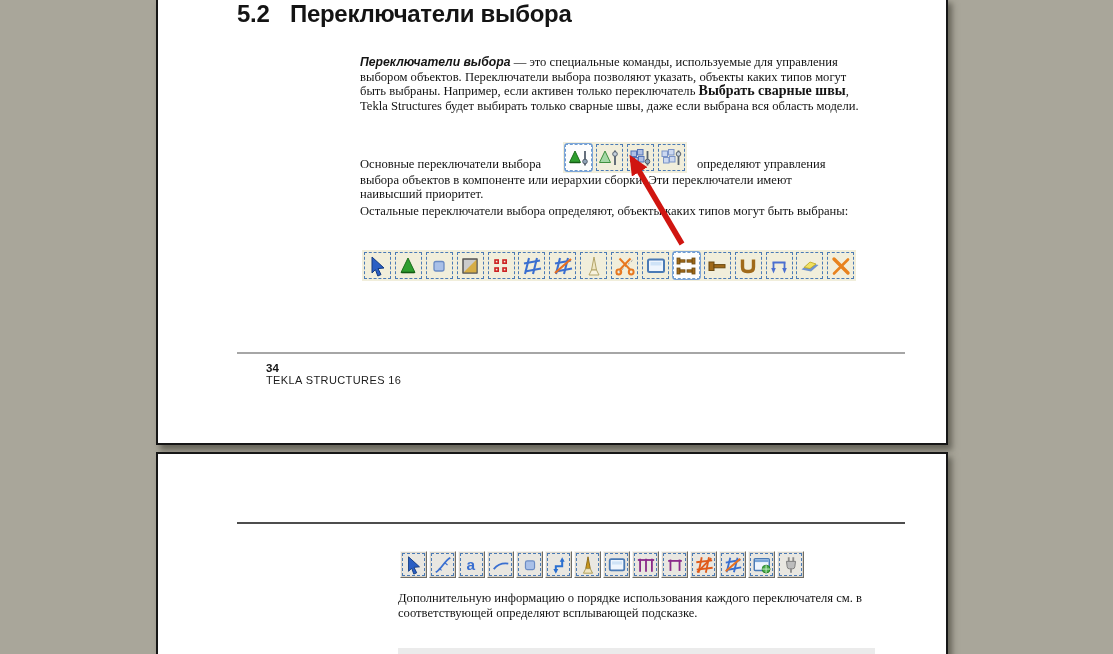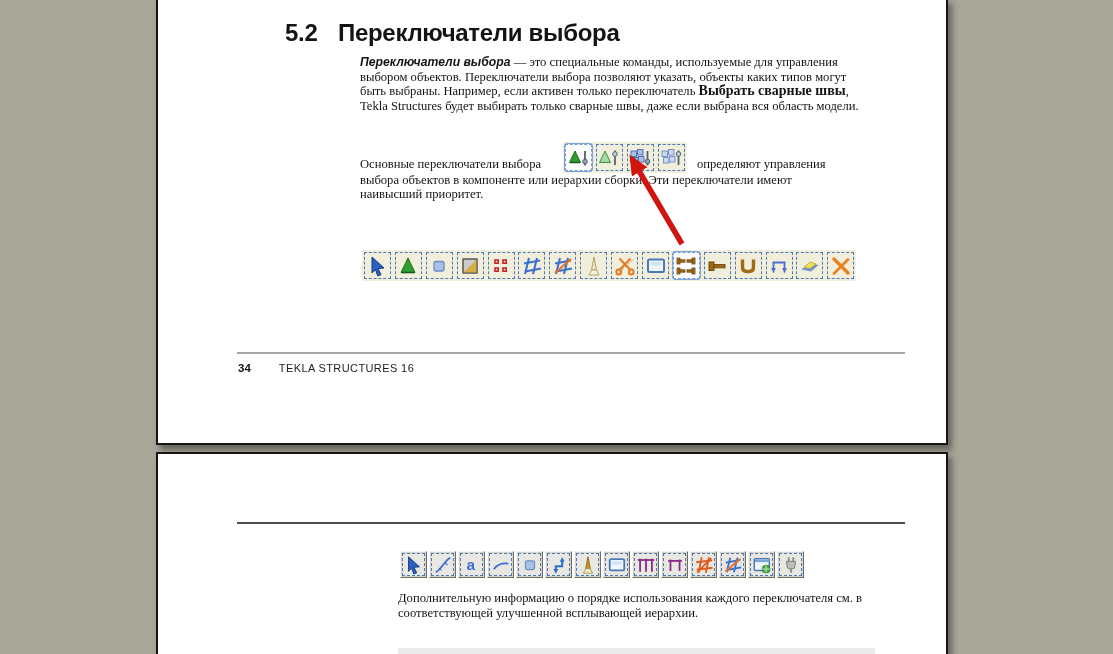--- a/index.html
+++ b/index.html
@@ -47,33 +47,33 @@
   .tb-btn.bevel{
     width:27px;height:27px;background:#d7d3ca;
     border:1px solid;border-color:#f6f4f0 #6f6c64 #6f6c64 #f6f4f0;
   }
   .tb-btn.bevel .tb-inner{width:23px;height:23px;background:#e9e7e1;}
   .tb-btn.bevel .tb-inner svg{width:20px;height:20px;}
   
   .hrule{position:absolute;height:2px;}
   .footer{
     position:absolute;font-family:"Liberation Sans","DejaVu Sans",sans-serif;
-    display:flex;align-items:baseline;
+    display:flex;align-items:baseline;flex-direction:column;
   }
   .footer .pnum{font-weight:bold;font-size:11.5px;}
   .footer .book{font-size:11px;letter-spacing:.4px;margin-left:28px;color:#1c1c1c;}
   .graybar{position:absolute;background:#ebebeb;}
   svg.arrow{position:absolute;pointer-events:none;z-index:5;overflow:visible;}
 </style>
 </head>
 <body>
 
 <div class="page" id="page1">
 
-  <div class="abs heading" style="left:79px;top:19px;margin-left:48px;">
+  <div class="abs heading" style="left:79px;top:0;">
     <span class="num">5.2</span><span>Переключатели выбора</span>
   </div>
 
   <div class="abs bodytxt" style="left:202px;top:55px;width:508px;">
     <span class="lead">Переключатели выбора</span><span> — это специальные команды, используемые для управления выбором объектов. Переключатели выбора позволяют указать, объекты каких типов могут быть выбраны. Например, если активен только переключатель </span><span class="bsans">Выбрать сварные швы</span><span>, Tekla Structures будет выбирать только сварные швы, даже если выбрана вся область модели.</span>
   </div>
 
   <div class="abs bodytxt" style="left:202px;top:140px;width:512px;height:62px;">
     <span class="line" style="left:0;top:17px;">Основные переключатели выбора</span>
     <div class="tbar plain" style="left:203px;top:2px;">
@@ -123,20 +123,21 @@
               <circle cx="18.5" cy="7" r="2.3" fill="#c6d2de" stroke="#55606e"></circle>
             </svg>
           </span>
         </span>
       </div>
     <span class="line" style="left:337px;top:17px;">определяют управления</span>
     <span class="line" style="left:0;top:32.5px;">выбора объектов в компоненте или иерархии сборки. Эти переключатели имеют</span>
     <span class="line" style="left:0;top:47px;">наивысший приоритет.</span>
   </div>
 
+  <div class="abs bodytxt" style="left:202px;top:204px;width:508px;">Остальные переключатели выбора определяют, объекты каких типов могут быть выбраны:</div>
 
   <div class="tbar plain" style="left:204px;top:250px;">
       <span class="tb-btn">
         <span class="tb-inner">
           <svg viewBox="0 0 22 22">
             <path d="M5 2 L17 13 L11 13.6 L14 19.6 L10.8 21 L8.4 14.6 L5 18 Z" fill="#2b5fc4" stroke="#123a80" stroke-width="1"></path>
           </svg>
         </span>
       </span>
       <span class="tb-btn">
@@ -439,16 +440,16 @@
         <span class="tb-inner">
           <svg viewBox="0 0 22 22">
             <path d="M8.5 2.5 L8.5 7 M13.5 2.5 L13.5 7" stroke="#8a8a8a" stroke-width="2"></path>
             <path d="M6 7 L16 7 L15.2 13 Q15 15.2 12.8 15.2 L9.2 15.2 Q7 15.2 6.8 13 Z" fill="#bcbcbc" stroke="#777"></path>
             <path d="M11 15.2 L11 19.5" stroke="#8a8a8a" stroke-width="2"></path>
           </svg>
         </span>
       </span>
     </div>
 
-  <div class="abs bodytxt" style="left:240px;top:137px;width:487px;">Дополнительную информацию о порядке использования каждого переключателя см. в соответствующей улучшенной всплывающей иерархии.</div>
+  <div class="abs bodytxt" style="left:240px;top:137px;width:487px;">Дополнительную информацию о порядке использования каждого переключателя см. в соответствующей определяют всплывающей подсказке.</div>
 
   <div class="graybar" style="left:240px;top:194px;width:477px;height:12px;"></div>
 </div>
 
 </body></html>

